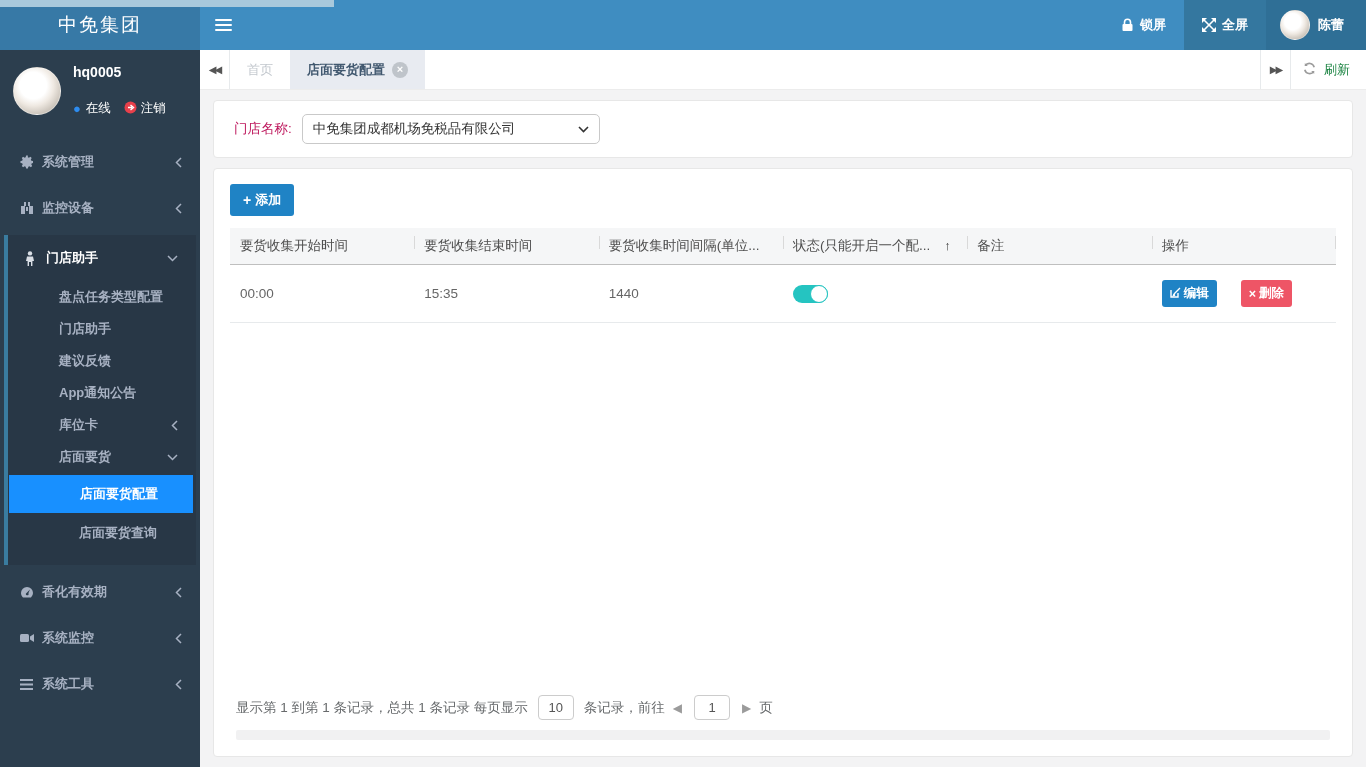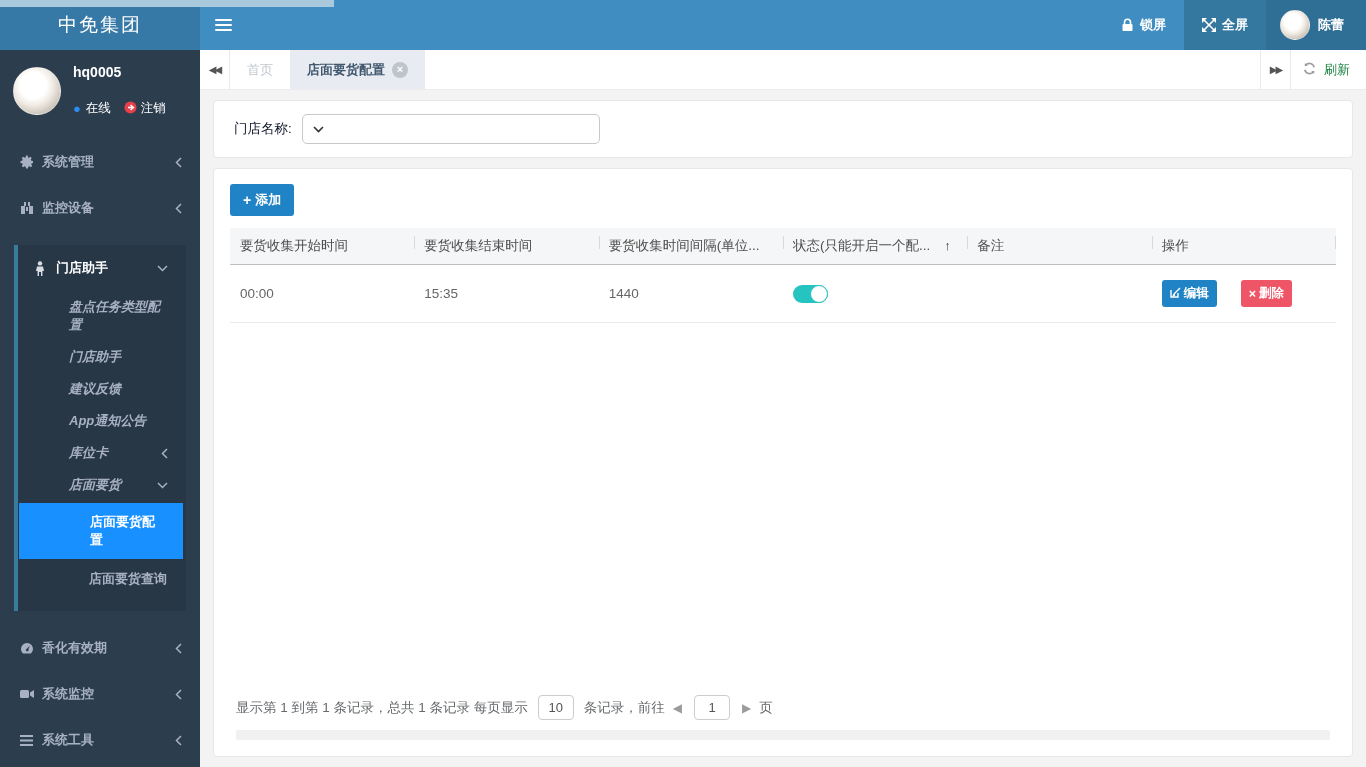--- a/index.html
+++ b/index.html
@@ -28,44 +28,44 @@
   .avatar.big { width:48px; height:48px; }
   .user-meta .uname { color:#fff; font-weight:bold; font-size:14px; margin-bottom:20px; }
   .user-meta .uline { display:flex; align-items:center; gap:5px; color:#fff; font-size:12.5px; }
   .dot { color:#2d8cf0; font-size:13px; }
   .logout { display:flex; align-items:center; gap:4px; margin-left:8px; cursor:pointer; color:#fff; }
   .menu { margin-top:6px; }
   .menu-item { display:flex; align-items:center; padding:14px 18px 14px 20px; color:#a7b1c2; font-weight:bold; font-size:13px; cursor:pointer; }
   .mi-icon { width:22px; display:flex; align-items:center; color:#a7b1c2; }
   .mi-label { flex:1; }
   .mi-chev { color:#a7b1c2; display:flex; align-items:center; }
-  .menu-section { background:#283746; border-left:4px solid #3a7ca0; padding-bottom:14px; margin:14px; }
+  .menu-section { background:#283746; border-left:4px solid #3a7ca0; padding-bottom:14px; margin:4px; }
   .menu-section > .menu-item { color:#ffffff; padding-left:16px; }
   .menu-section > .menu-item .mi-icon { color:#d9dee5; }
-  .submenu-item { padding:7px 18px 7px 51px; color:#a7b1c2; font-weight:bold; font-size:13px; cursor:pointer; display:flex; align-items:center;font-style:italic; }
+  .submenu-item { padding:7px 18px 7px 51px; color:#a7b1c2; font-weight:bold; font-size:13px; cursor:pointer; display:flex; align-items:center; }
   .submenu-item .mi-label { flex:1; }
   .subsub-item { padding:9px 18px 9px 71px; color:#a7b1c2; font-weight:bold; font-size:13px; cursor:pointer; }
   .subsub-item.active { background:#1890ff; color:#fff; margin:2px 3px 2px 1px; padding-top:10px; padding-bottom:10px; }
 
   
   .main { position:absolute; top:50px; left:200px; right:0; bottom:0; background:#f3f3f4; display:flex; flex-direction:column; }
   .tabbar { height:40px; background:#fff; display:flex; align-items:stretch; border-bottom:1px solid #ececec; }
   .tab-nav { width:30px; display:flex; align-items:center; justify-content:center; color:#555; font-size:10px; letter-spacing:-2px; cursor:pointer; }
   .tab-nav.left { border-right:1px solid #e7eaec; }
   .tab-nav.right { border-left:1px solid #e7eaec; }
   .tab { display:flex; align-items:center; gap:7px; padding:0 17px; font-size:13px; cursor:pointer; }
   .tab.home { color:#c3c8ce; }
   .tab.active { background:#e8ebf1; color:#41586f; font-weight:bold; }
   .tab-close { width:16px; height:16px; border-radius:50%; background:#bfc4ca; color:#fff; font-size:11px; line-height:15px; text-align:center; cursor:pointer; }
   .refresh-btn { display:flex; align-items:center; gap:8px; padding:0 16px 0 12px; color:#15803d; border-left:1px solid #e7eaec; cursor:pointer; }
 
   .content { flex:1; padding:10px 13px 10px 13px; display:flex; flex-direction:column; overflow:hidden; }
   .panel { background:#fff; border:1px solid #e7e7e7; border-radius:4px; }
   .filter-panel { padding:13px 20px; display:flex; align-items:center; gap:10px; margin-bottom:10px; }
-  .filter-label { color:#0f172a; font-size:13.5px; }
+  .filter-label { color:#be185d; font-size:13.5px; }
   .select-box { width:298px; height:30px; border:1px solid #c9c9c9; border-radius:5px; background:#fff; display:flex; align-items:center; padding:0 10px; color:#333; font-size:13.5px; cursor:pointer; }
   .select-box .sel-text { flex:1; white-space:nowrap; overflow:hidden; }
   .select-box svg { flex:none; color:#333; }
 
   .table-panel { flex:1; padding:15px 16px 12px 16px; display:flex; flex-direction:column; overflow:hidden; }
   .add-btn { align-self:flex-start; background:#1f83c5; color:#fff; border:none; border-radius:3px; padding:7px 13px; font-size:13px; font-weight:bold; display:flex; align-items:center; gap:4px; cursor:pointer; font-family:inherit; }
   .add-btn .plus { font-size:14px; font-weight:bold; }
   table { width:100%; border-collapse:collapse; margin-top:12px; table-layout:fixed; }
   th { background:#f5f6f7; text-align:left; font-weight:normal; color:#4f4f4f; font-size:13.5px; padding:9px 10px; border-bottom:1px solid #bfbfbf; position:relative; }
   th + th::before, th.last::after { content:""; position:absolute; left:0; top:8px; height:13px; width:1px; background:#d9d9d9; }
@@ -301,20 +301,21 @@
           </svg></span>
       <span>刷新</span>
     </div>
   </div>
 
   <div class="content">
 
     <div class="panel filter-panel">
       <span class="filter-label">门店名称:</span>
       <div class="select-box">
+        <span class="sel-text">中免集团成都机场免税品有限公司</span>
         <svg width="11" height="7" viewBox="0 0 11 7">
             <path d="M1 1 L5.5 5.5 L10 1" stroke="currentColor" stroke-width="1.6" fill="none"></path>
           </svg>
       </div>
     </div>
 
     <div class="panel table-panel">
       <button class="add-btn">
         <span class="plus">+</span>
         <span>添加</span>

